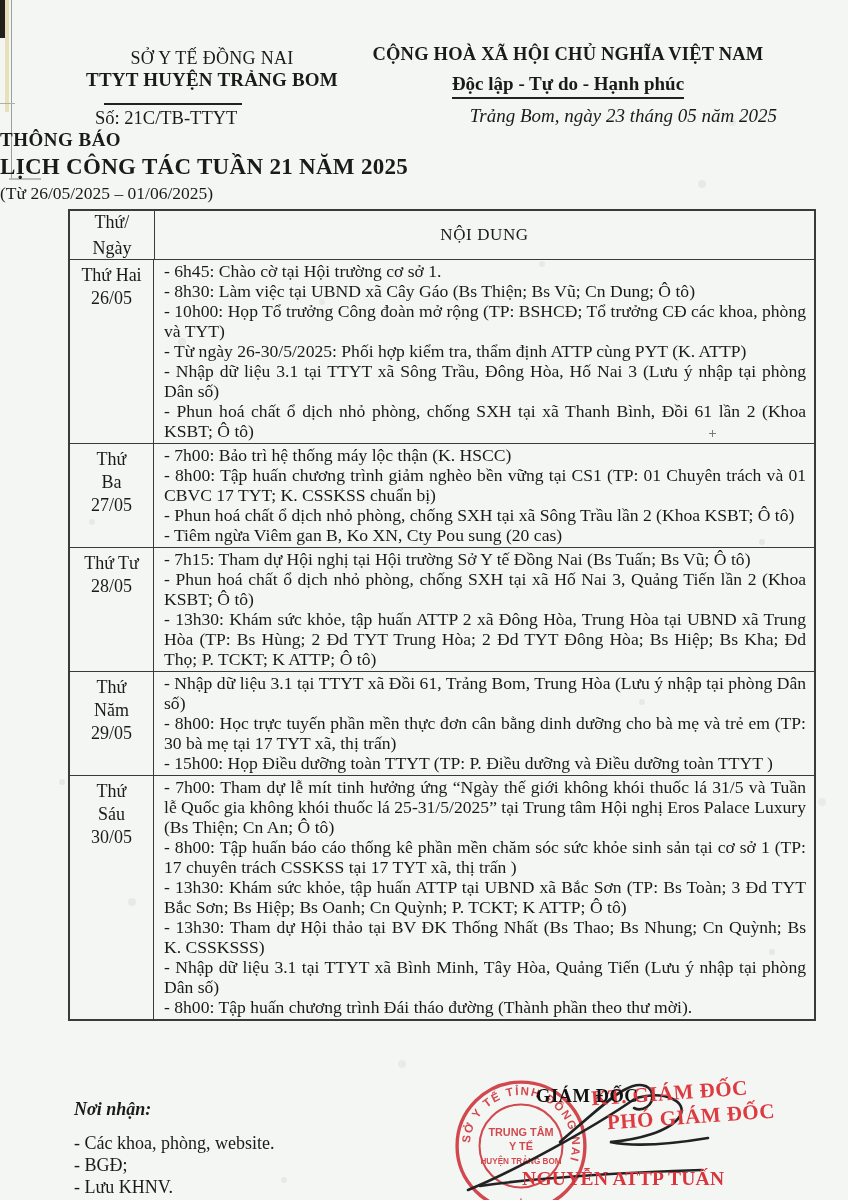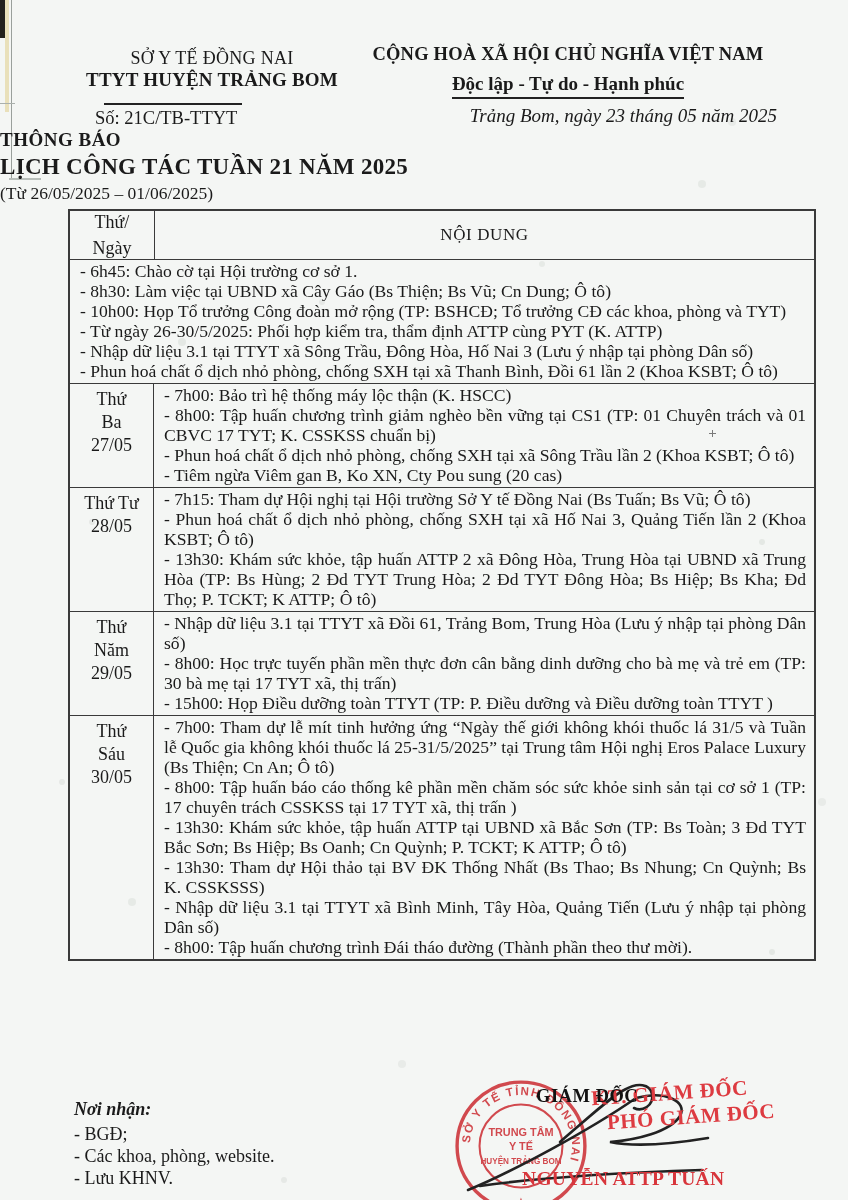--- a/index.html
+++ b/index.html
@@ -56,21 +56,21 @@
     font-size:17px;letter-spacing:.6px;}
   .trow{display:flex;border-bottom:1.6px solid #3a3a3a;}
   .trow:last-child{border-bottom:none;}
   .day-cell{width:84px;border-right:1.6px solid #3a3a3a;text-align:center;
     font-size:18px;line-height:23px;padding-top:4px;box-sizing:border-box;}
   .content-cell{flex:1;padding:1px 8px 2px 10px;box-sizing:border-box;}
   .item{font-size:17.6px;line-height:20px;text-align:justify;}
 
   
   .recipients{position:absolute;left:74px;top:1098px;font-size:18px;line-height:22px;}
-  .recipients .label{font-weight:bold;font-style:italic;margin-bottom:3px;}
+  .recipients .label{font-weight:bold;font-style:italic;margin-bottom:12px;}
   .director{position:absolute;left:536px;top:1086px;font-size:18.5px;font-weight:bold;
     letter-spacing:.5px;z-index:5;color:#111;}
   .kt-block{position:absolute;left:592px;top:1080px;z-index:4;transform:rotate(-4deg);
     color:#dd3b41;font-weight:bold;}
   .kt-block .l1{font-size:21px;letter-spacing:.5px;}
   .kt-block .l2{font-size:21px;margin-left:14px;letter-spacing:.5px;}
   .signer-name{position:absolute;left:522px;top:1168px;z-index:4;color:#d8363c;
     font-size:19.5px;font-weight:bold;letter-spacing:.3px;}
   .stamp-svg{position:absolute;left:453px;top:1078px;width:136px;height:136px;z-index:2;opacity:.92;}
   .sign-svg{position:absolute;left:440px;top:1068px;width:320px;height:132px;z-index:3;}
@@ -108,20 +108,24 @@
 <div class="schedule">
   <div class="thead">
     <div class="day-head">
       <div>Thứ/</div>
       <div>Ngày</div>
     </div>
     <div class="content-head">NỘI DUNG</div>
   </div>
   <div>
       <div class="trow">
+        <div class="day-cell">
+          <div class="day-line">Thứ Hai</div>
+          <div class="day-line">26/05</div>
+        </div>
         <div class="content-cell">
           <div class="item">- 6h45: Chào cờ tại Hội trường cơ sở 1.</div>
           <div class="item">- 8h30: Làm việc tại UBND xã Cây Gáo (Bs Thiện; Bs Vũ; Cn Dung; Ô tô)</div>
           <div class="item">- 10h00: Họp Tổ trưởng Công đoàn mở rộng (TP: BSHCĐ; Tổ trưởng CĐ các khoa, phòng và TYT)</div>
           <div class="item">- Từ ngày 26-30/5/2025: Phối hợp kiểm tra, thẩm định ATTP cùng PYT (K. ATTP)</div>
           <div class="item">- Nhập dữ liệu 3.1 tại TTYT xã Sông Trầu, Đông Hòa, Hố Nai 3 (Lưu ý nhập tại phòng Dân số)</div>
           <div class="item">- Phun hoá chất ổ dịch nhỏ phòng, chống SXH tại xã Thanh Bình, Đồi 61 lần 2 (Khoa KSBT; Ô tô)</div>
         </div>
       </div>
       <div class="trow">
@@ -173,22 +177,22 @@
           <div class="item">- 13h30: Tham dự Hội thảo tại BV ĐK Thống Nhất (Bs Thao; Bs Nhung; Cn Quỳnh; Bs K. CSSKSSS)</div>
           <div class="item">- Nhập dữ liệu 3.1 tại TTYT xã Bình Minh, Tây Hòa, Quảng Tiến (Lưu ý nhập tại phòng Dân số)</div>
           <div class="item">- 8h00: Tập huấn chương trình Đái tháo đường (Thành phần theo thư mời).</div>
         </div>
       </div>
     </div>
 </div>
 
 <div class="recipients">
   <div class="label">Nơi nhận:</div>
+  <div>- Các khoa, phòng, website.</div>
   <div>- BGĐ;</div>
-  <div>- Các khoa, phòng, website.</div>
   <div>- Lưu KHNV.</div>
 </div>
 
 <div class="director">GIÁM ĐỐC</div>
 
 <div class="kt-block">
   <div class="l1">KT. GIÁM ĐỐC</div>
   <div class="l2">PHÓ GIÁM ĐỐC</div>
 </div>
 

